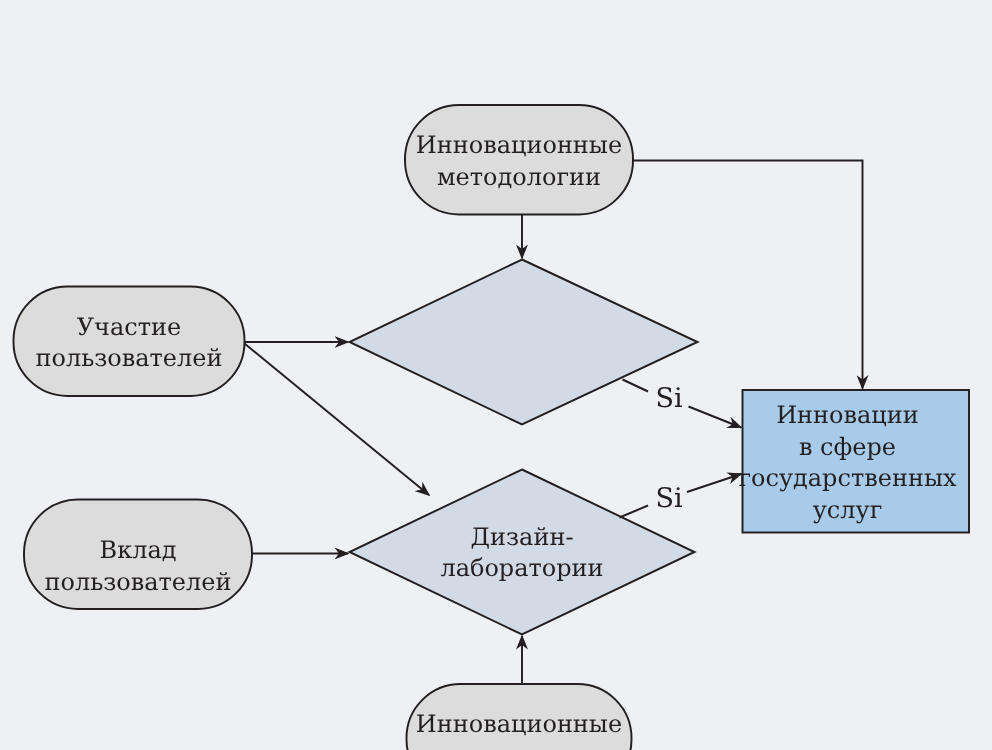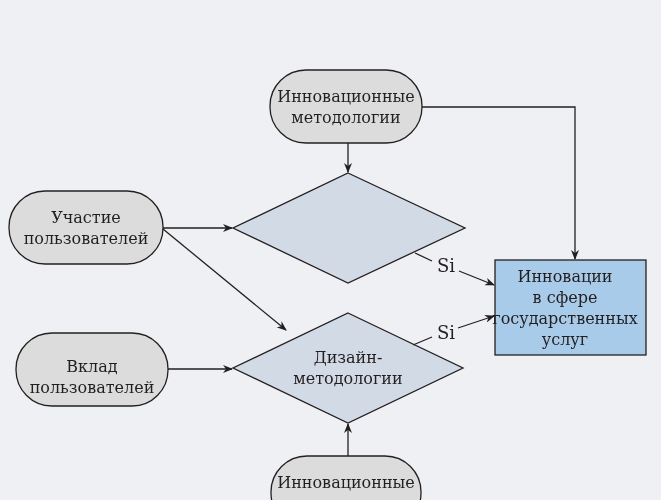--- a/index.html
+++ b/index.html
@@ -46,21 +46,21 @@
 
   <div class="lbl" style="left:270px;top:25px;width:152px;height:73px;">Инновационные
 методологии</div>
   <div class="lbl" style="left:9px;top:146px;width:154px;height:73px;">Участие
 пользователей</div>
   <div class="lbl" style="left:16px;top:288px;width:152px;height:88px;">Вклад
 пользователей</div>
   <div class="lbl" style="left:271px;top:411px;width:150px;height:73px;">Инновационные
 процессы</div>
   <div class="lbl" style="left:248px;top:290px;width:200px;height:66px;">Дизайн-
-методологии</div>
+лаборатории</div>
   <div class="lbl" style="left:495px;top:215px;width:140px;height:95px;">Инновации
 в сфере
 государственных
 услуг</div>
 
   <div class="si" style="left:437px;top:210px;">Si</div>
   <div class="si" style="left:437px;top:277px;">Si</div>
 </div>
 
 </body></html>

